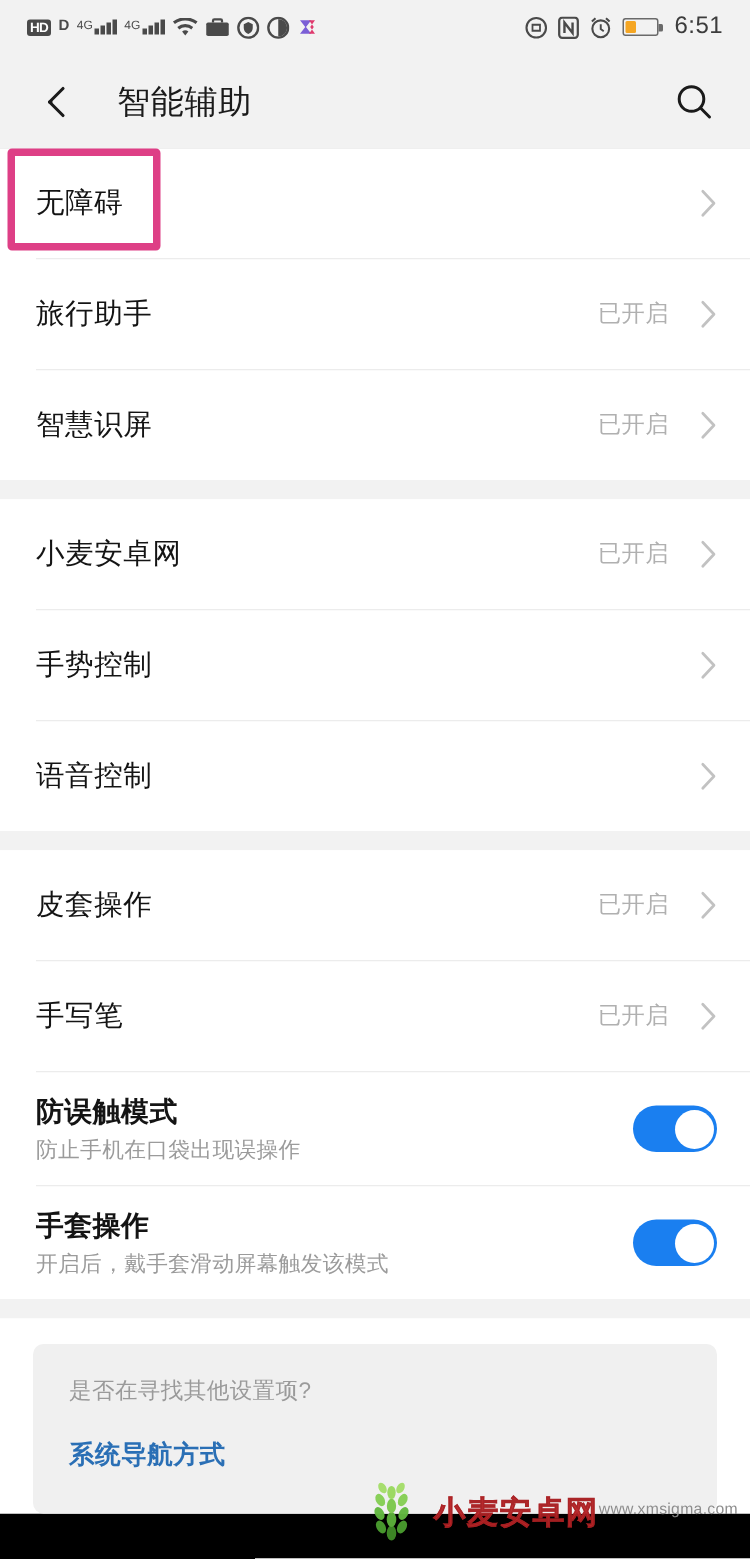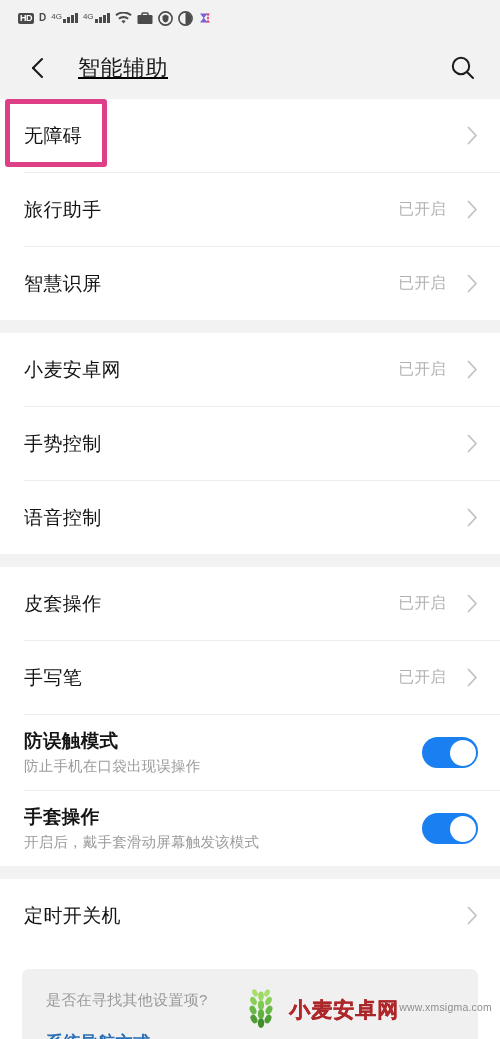--- a/index.html
+++ b/index.html
@@ -56,21 +56,20 @@
     background: #f5a623; border-radius:1px;
   }
 
   
   .appbar {
     height: 63px;
     background: #f2f2f2;
     display: flex;
     align-items: center;
     padding: 0 22px 0 24px;
-    text-decoration: underline;
   }
   .back-arrow { width: 30px; height: 30px; cursor: pointer; }
   .appbar-title {
     font-size: 22px; color: #1b1b1b; margin-left: 24px; font-weight: 400;
     letter-spacing: 0.5px;
   }
   .search-btn { margin-left: auto; width: 30px; height: 30px; cursor: pointer; }
 
   
   .list { background: #ffffff; }
@@ -201,20 +200,45 @@
             <circle cx="7.5" cy="7.5" r="6.6" fill="none" stroke="#4a4a4a" stroke-width="1.6"></circle>
             <path d="M7.5 1.6a5.9 5.9 0 0 1 0 11.8z" fill="#4a4a4a"></path>
           </svg>
       </span>
       <span class="ic">
         <svg width="14" height="14" viewBox="0 0 14 14">
             <path d="M2 2.5h7.5L6 7l3.5 4.5H2L5.5 7z" fill="#7b5fd6"></path>
             <path d="M8 2.5h4L8.8 7 12 11.5H8L11.2 7z" fill="#e03a6d"></path>
           </svg>
       </span>
+    </div>
+    <div class="status-right">
+      <span class="ic">
+        <svg width="15" height="15" viewBox="0 0 15 15">
+            <circle cx="7.5" cy="7.5" r="6.5" fill="none" stroke="#4a4a4a" stroke-width="1.4"></circle>
+            <path d="M5 5.5h5v4H5z" fill="none" stroke="#4a4a4a" stroke-width="1.2"></path>
+          </svg>
+      </span>
+      <span class="ic">
+        <svg width="14" height="15" viewBox="0 0 14 15">
+            <rect x="0.8" y="0.8" width="12.4" height="13.4" rx="2" fill="none" stroke="#4a4a4a" stroke-width="1.5"></rect>
+            <path d="M4.3 11V4l5.4 7V4" stroke="#4a4a4a" stroke-width="1.6" fill="none"></path>
+          </svg>
+      </span>
+      <span class="ic">
+        <svg width="15" height="15" viewBox="0 0 15 15">
+            <circle cx="7.5" cy="8.2" r="5.6" fill="none" stroke="#4a4a4a" stroke-width="1.4"></circle>
+            <path d="M7.5 5.2v3.2l2 1.4" stroke="#4a4a4a" stroke-width="1.3" fill="none"></path>
+            <path d="M1.6 3.3L4 1.2M13.4 3.3L11 1.2" stroke="#4a4a4a" stroke-width="1.4"></path>
+          </svg>
+      </span>
+      <span class="battery">
+          <span class="fill"></span>
+        </span>
+      <span class="clock">6:51</span>
     </div>
   </div>
 
   <div class="appbar">
     <span class="back-arrow">
       <svg width="30" height="30" viewBox="0 0 30 30">
           <path d="M18 6L9 15l9 9" stroke="#1b1b1b" stroke-width="2.1" fill="none" stroke-linecap="round" stroke-linejoin="round"></path>
           <path d="M9 15h1" stroke="#1b1b1b" stroke-width="2.1" stroke-linecap="round"></path>
         </svg>
     </span>
@@ -370,35 +394,20 @@
         <div class="right">
           <span class="toggle">
               <span class="knob"></span>
             </span>
         </div>
       </div>
     </div>
 
     <div class="gap"></div>
 
-    <div class="section">
-      <div class="row">
-        <div class="texts">
-          <span class="title">定时开关机</span>
-        </div>
-        <div class="right">
-          <span class="value"></span>
-          <span class="chev">
-            <svg width="11" height="19" viewBox="0 0 11 19">
-                <path d="M1.5 1.5L9 9.5l-7.5 8" stroke="#c2c2c2" stroke-width="1.8" fill="none" stroke-linecap="round" stroke-linejoin="round"></path>
-              </svg>
-          </span>
-        </div>
-      </div>
-    </div>
 
     <div class="footer-wrap">
       <div class="footer-card">
         <div class="footer-q">是否在寻找其他设置项?</div>
         <div class="footer-link">系统导航方式</div>
       </div>
     </div>
   </div>
 
   <div class="highlight"></div>

